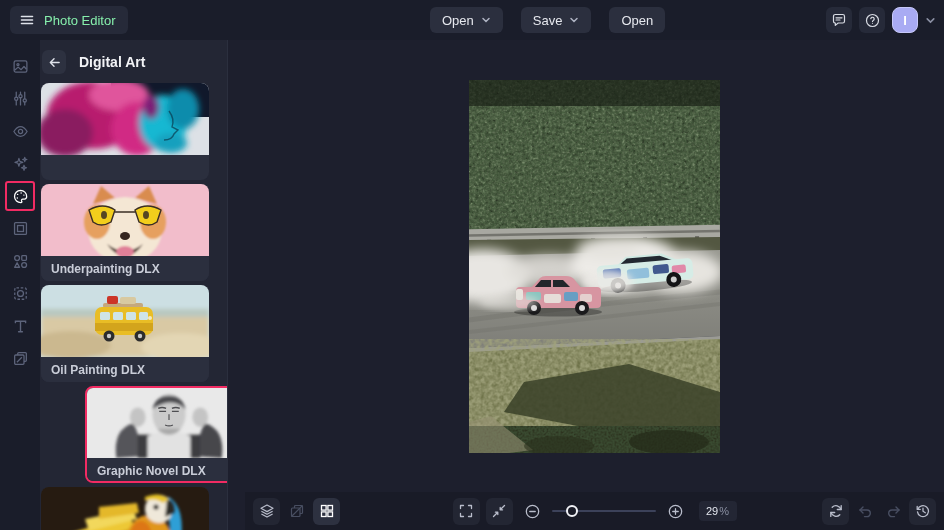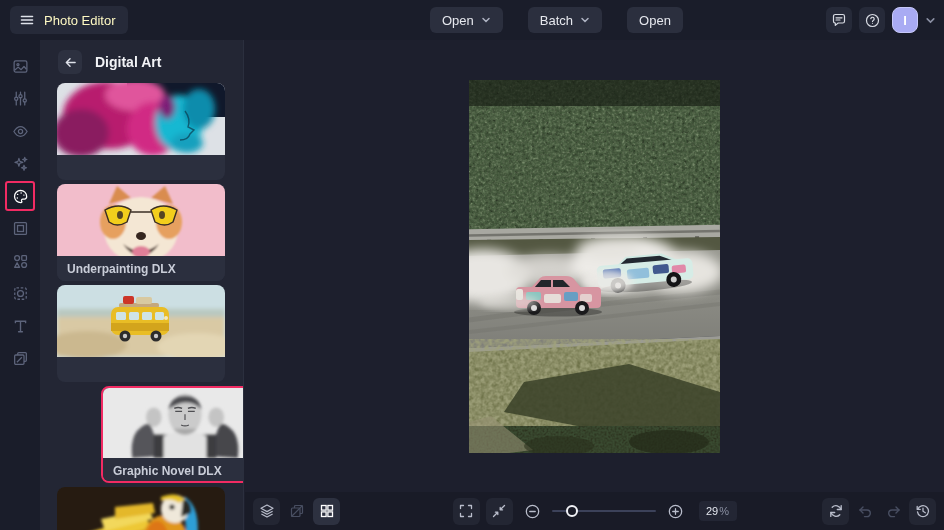--- a/index.html
+++ b/index.html
@@ -16,23 +16,23 @@
 
   
   .topbar {
     position: absolute; left: 0; top: 0; width: 944px; height: 40px;
     background: #1a1d2a; display: flex; align-items: center; z-index: 5;
   }
   .app-chip {
     display: flex; align-items: center; gap: 9px;
     background: #262a39; border-radius: 6px; height: 28px;
     margin-left: 10px; padding: 0 12px 0 9px; cursor: pointer;
-    font-size: 13px; color: #fef9c3;
-  }
-  .tb-center { position: absolute; left: 430px; top: 7px; display: flex; gap: 25px; }
+    font-size: 13px; color: #86efac;
+  }
+  .tb-center { position: absolute; left: 430px; top: 7px; display: flex; gap: 18px; }
   .tb-btn {
     display: flex; align-items: center; gap: 7px; height: 26px;
     background: #2b2f3e; border: none; border-radius: 6px; padding: 0 12px;
     color: #e6e8ee; font-size: 13px; font-family: inherit; cursor: pointer;
   }
   .tb-right { position: absolute; right: 8px; top: 7px; display: flex; align-items: center; gap: 7px; }
   .icon-chip {
     width: 26px; height: 26px; border-radius: 6px; background: #262a39;
     display: flex; align-items: center; justify-content: center;
     color: #d9dce4; cursor: pointer;
@@ -53,21 +53,21 @@
   }
   .rail-item {
     width: 30px; height: 30px; margin-bottom: 2.5px; border-radius: 3px;
     display: flex; align-items: center; justify-content: center;
     color: #5d647b; cursor: pointer;
   }
   .rail-item.active { color: #ffffff; border: 2px solid #f12b63; }
 
   
   .panel {
-    position: absolute; left: 40px; top: 40px; width: 204px; bottom: 0;
+    position: absolute; left: 24px; top: 40px; width: 204px; bottom: 0;
     background: #232634; border-right: 1px solid #2b2f3e; overflow: hidden;
   }
   .panel-head { display: flex; align-items: center; gap: 13px; padding: 10px 0 9px 18px; }
   .back-btn {
     width: 24px; height: 24px; border-radius: 6px; background: #2d3140;
     border: none; color: #dfe2ea; display: flex; align-items: center;
     justify-content: center; cursor: pointer;
   }
   .panel-title { font-size: 14px; font-weight: bold; color: #f2f3f6; }
   .cards { padding-left: 17px; }
@@ -139,21 +139,21 @@
   <div class="tb-center">
     <button class="tb-btn">
       <span>Open</span>
       <span>
         <svg width="10" height="10" viewBox="0 0 10 10" fill="none" stroke="#aeb3c2" stroke-width="1.5" stroke-linecap="round">
             <path d="M2 3.5 5 6.5 8 3.5"></path>
           </svg>
       </span>
     </button>
     <button class="tb-btn">
-      <span>Batch</span>
+      <span>Save</span>
       <span>
         <svg width="10" height="10" viewBox="0 0 10 10" fill="none" stroke="#aeb3c2" stroke-width="1.5" stroke-linecap="round">
             <path d="M2 3.5 5 6.5 8 3.5"></path>
           </svg>
       </span>
     </button>
     <button class="tb-btn">
       <span>Open</span>
     </button>
   </div>
@@ -375,20 +375,21 @@
             <rect x="85" y="27" width="10" height="8" rx="1.5" fill="#cfe4e6"></rect>
             <rect x="98" y="27" width="9" height="8" rx="1.5" fill="#cfe4e6"></rect>
             <circle cx="68" cy="51" r="5.5" fill="#2c2c2c"></circle>
               <circle cx="68" cy="51" r="2.2" fill="#c9c9c9"></circle>
             <circle cx="99" cy="51" r="5.5" fill="#2c2c2c"></circle>
               <circle cx="99" cy="51" r="2.2" fill="#c9c9c9"></circle>
             <circle cx="109" cy="33" r="2" fill="#f4e9c0"></circle>
           </g>
         </svg>
       </div>
+      <div class="card-label">Oil Painting DLX</div>
     </div>
 
     <div class="card selected">
       <div class="card-img">
         <svg viewBox="0 0 168 72" preserveAspectRatio="none">
           <defs>
               <filter id="c4b">
                 <feGaussianBlur stdDeviation="1.4"></feGaussianBlur>
               </filter>
             </defs>

